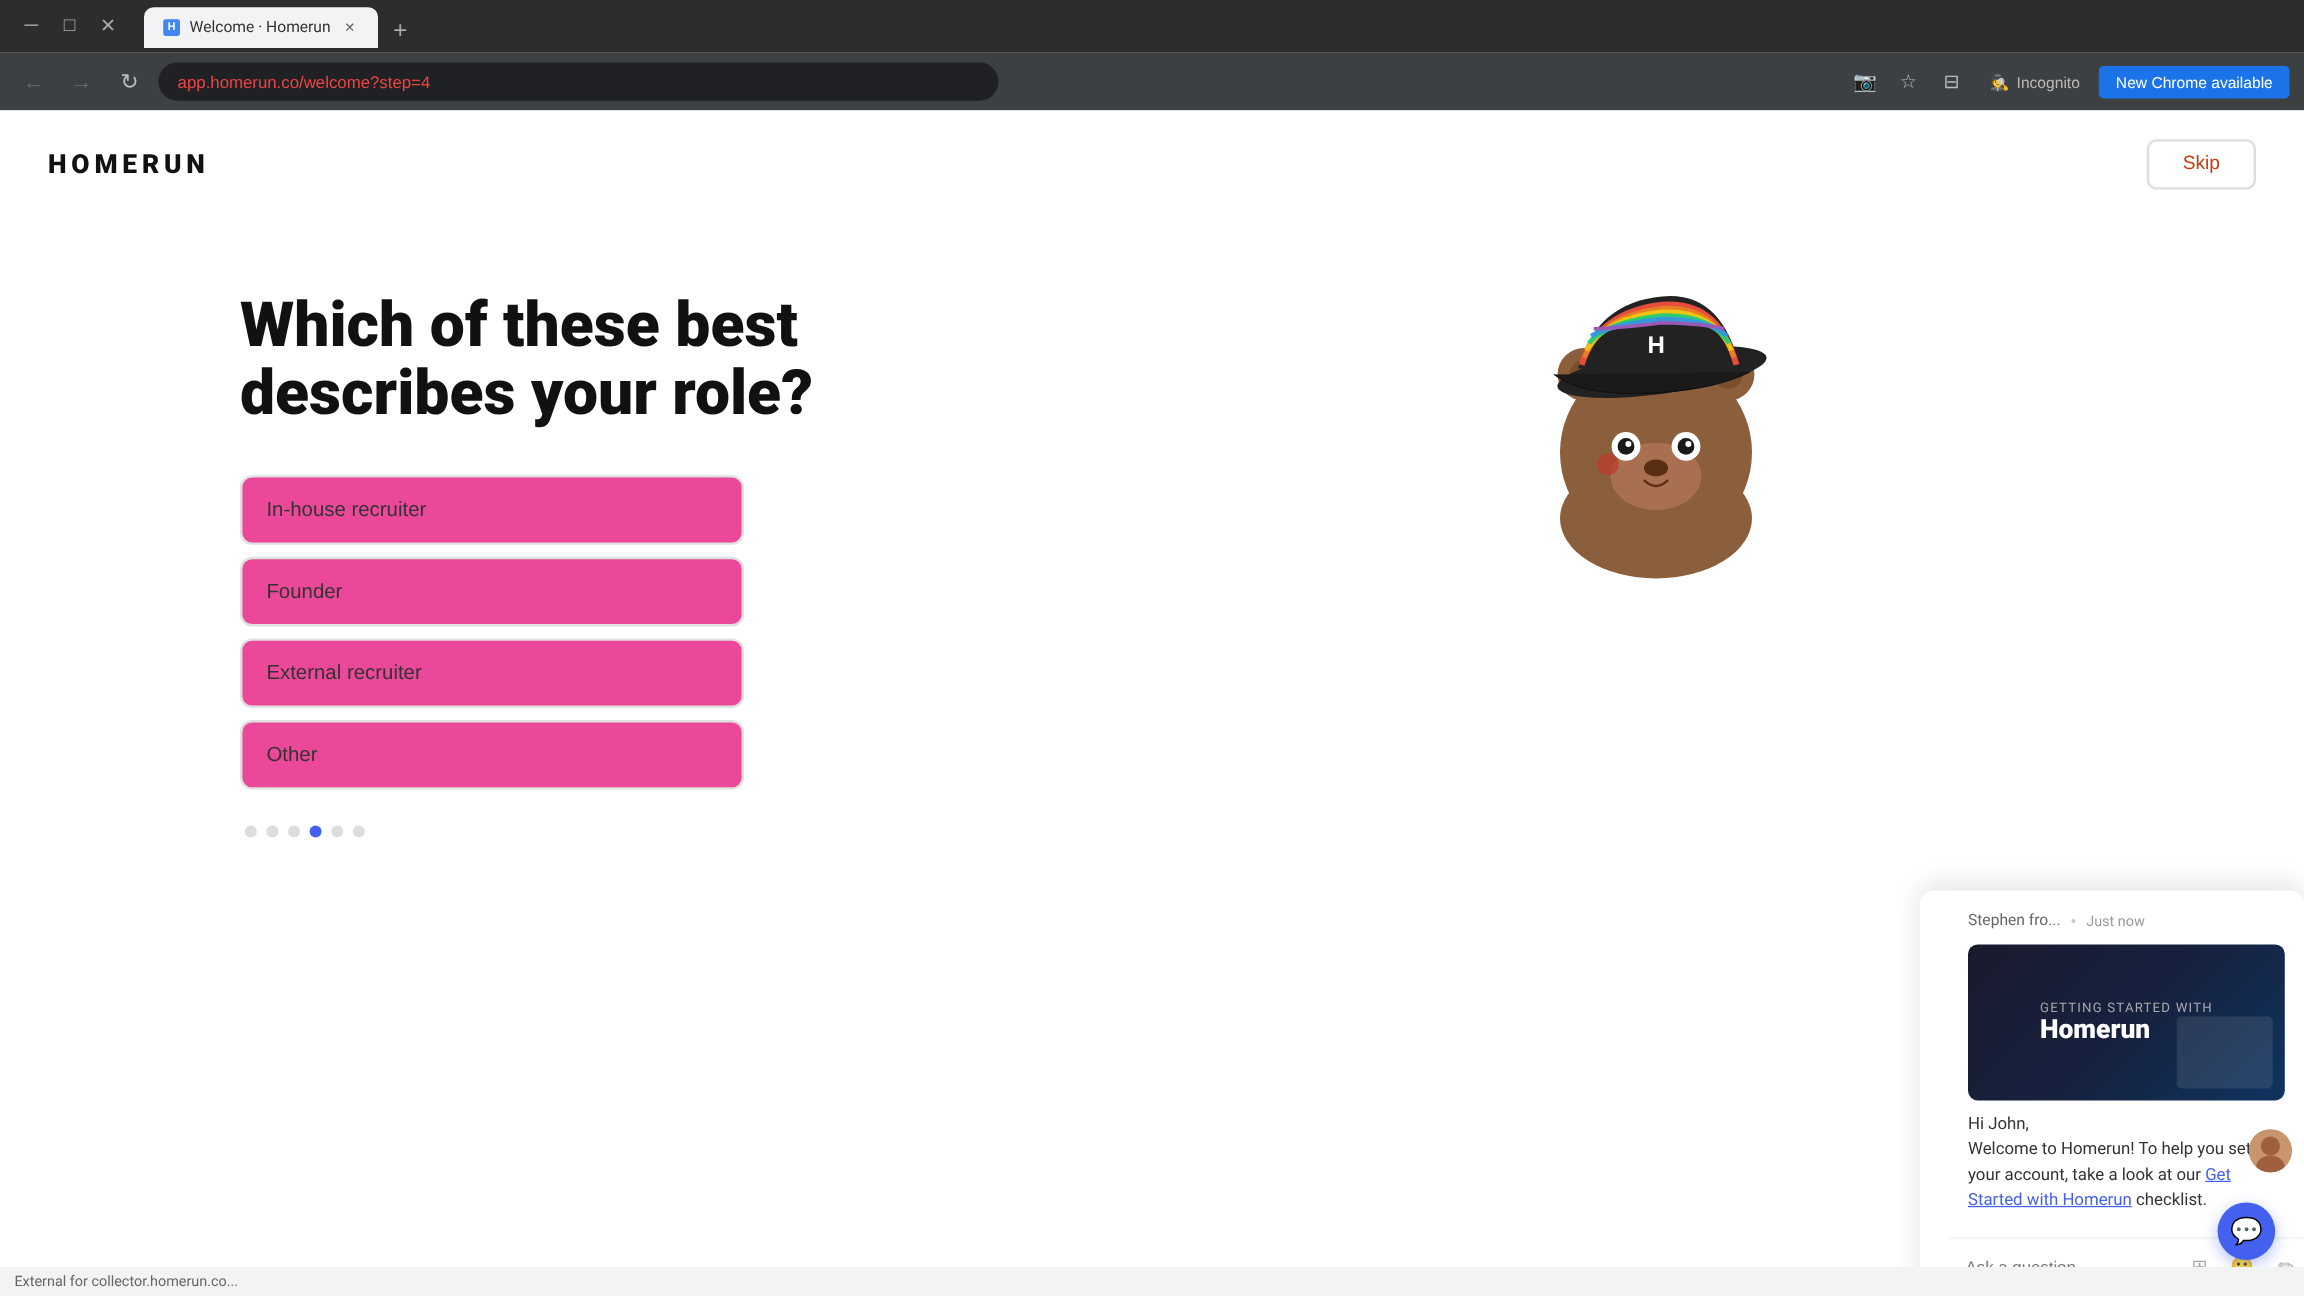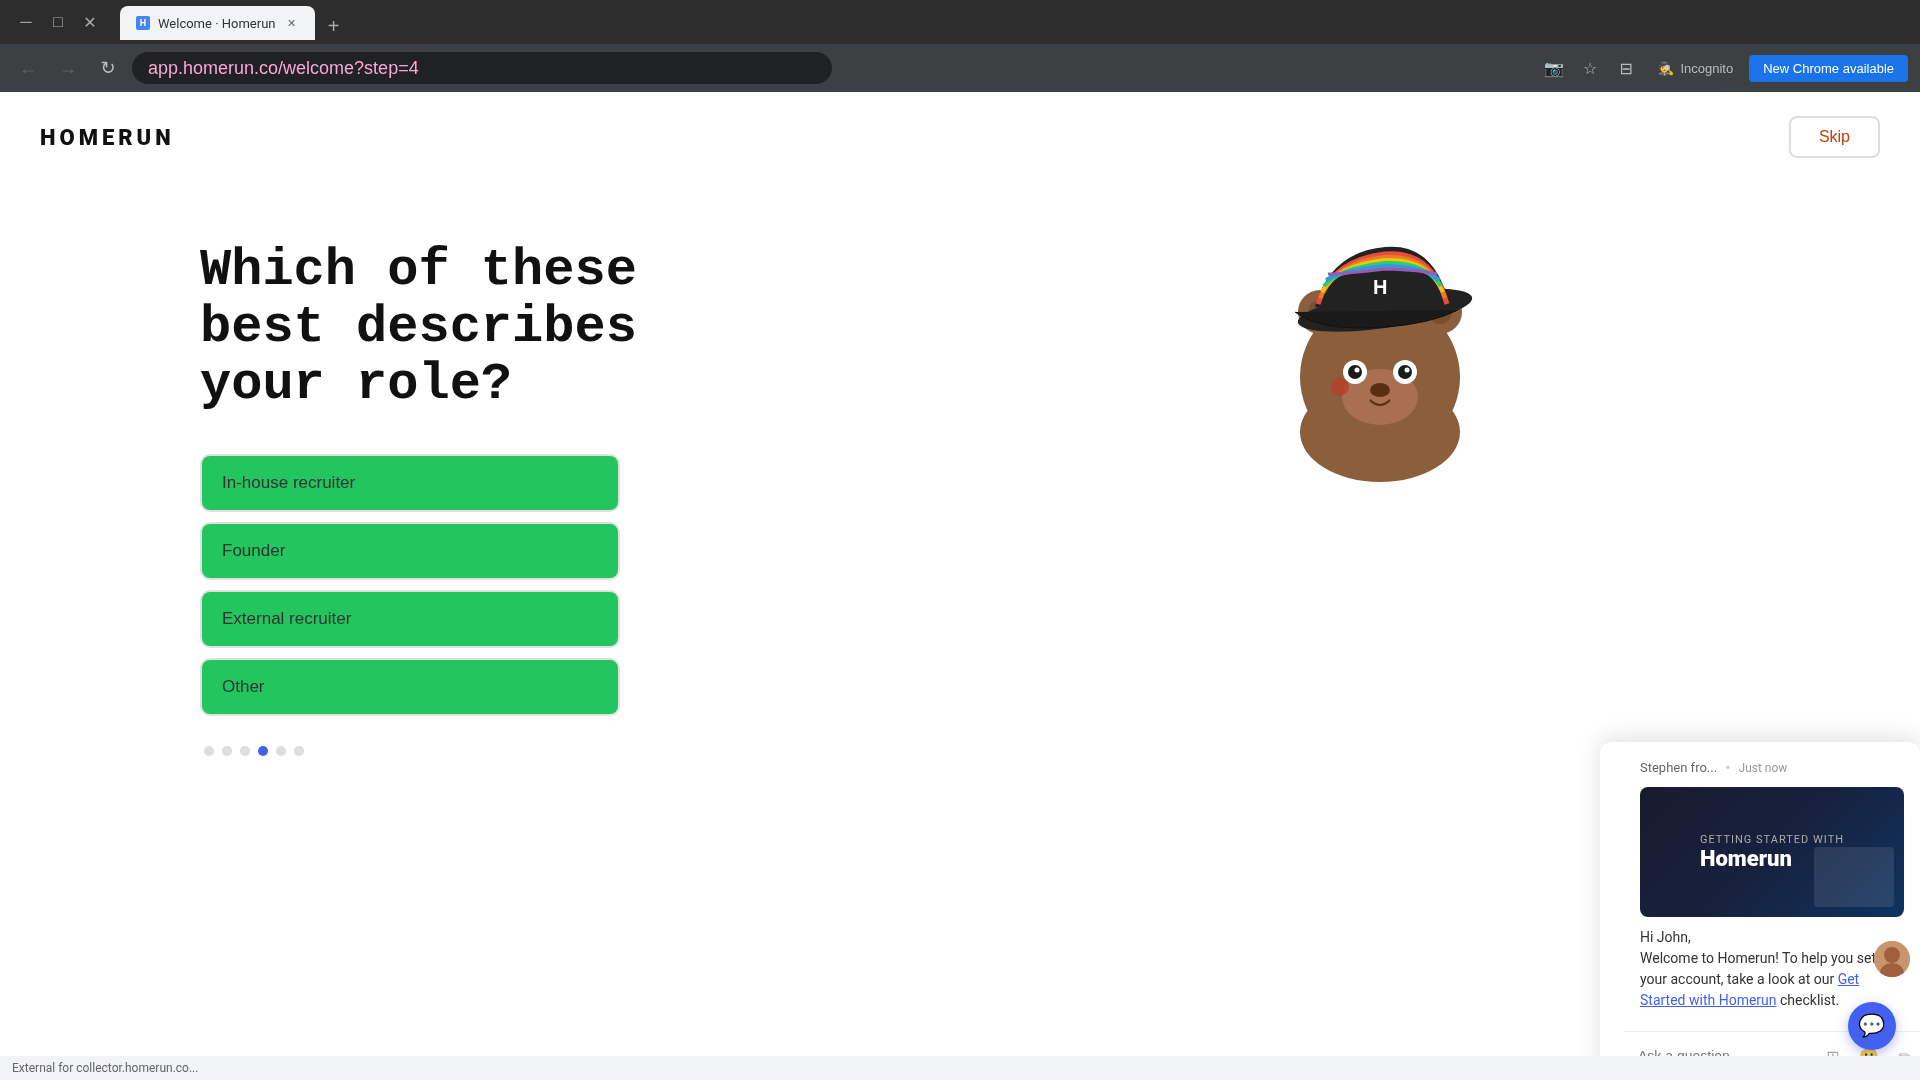--- a/index.html
+++ b/index.html
@@ -130,22 +130,22 @@
     }
     .addr-nav-btn.disabled { color: #666; cursor: default; }
 
     .address-input {
       flex: 1;
       max-width: 700px;
       height: 32px;
       background: #202124;
       border: none;
       border-radius: 16px;
-      color: #f9a8d4;
-      font-size: 18px;
+      color: #ef4444;
+      font-size: 14px;
       padding: 0 40px 0 16px;
       outline: none;
     }
 
     .toolbar-right {
       display: flex;
       align-items: center;
       gap: 4px;
       margin-left: auto;
     }
@@ -237,36 +237,35 @@
       width: 520px;
       padding-top: 40px;
     }
 
     .question-title {
       font-size: 52px;
       font-weight: 900;
       color: #111;
       line-height: 1.1;
       margin-bottom: 40px;
-      font-family: Liberation Mono, monospace;
     }
 
     .option-list {
       display: flex;
       flex-direction: column;
       gap: 10px;
       width: 420px;
     }
 
     .option-item {
       width: 100%;
       height: 58px;
       border: 2px solid #e0e0e0;
       border-radius: 10px;
-      background: #22c55e;
+      background: #ec4899;
       display: flex;
       align-items: center;
       padding: 0 20px;
       font-size: 17px;
       color: #333;
       cursor: pointer;
       position: relative;
       transition: border-color 0.15s;
     }
 

